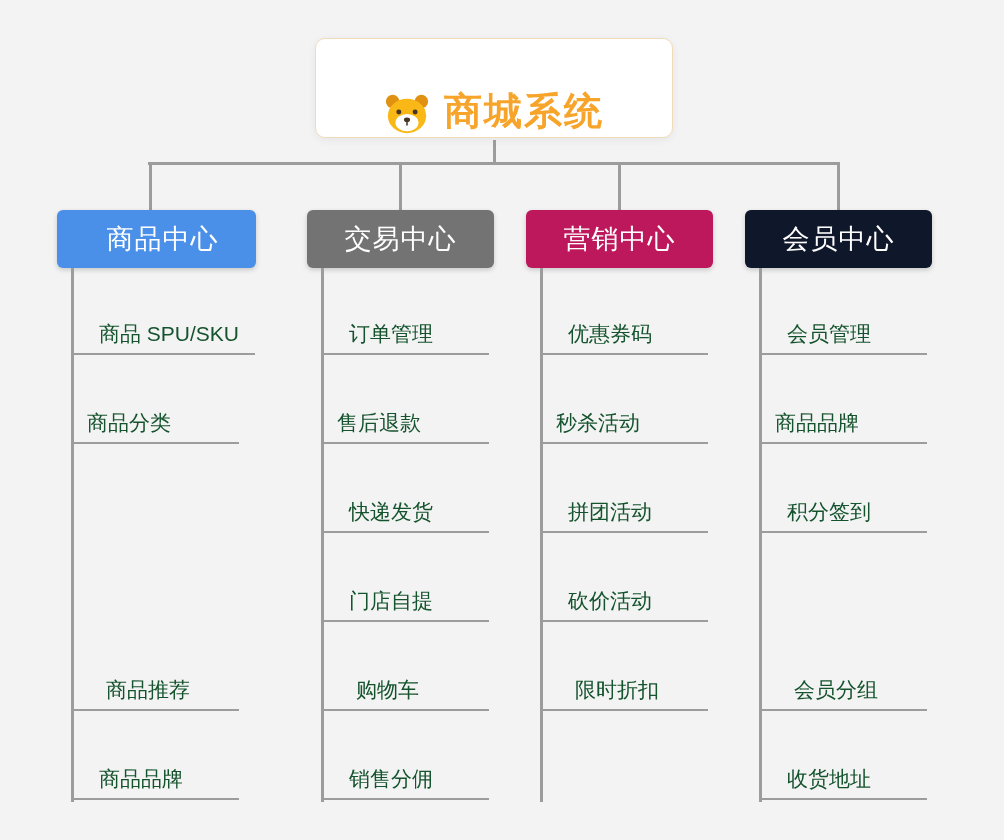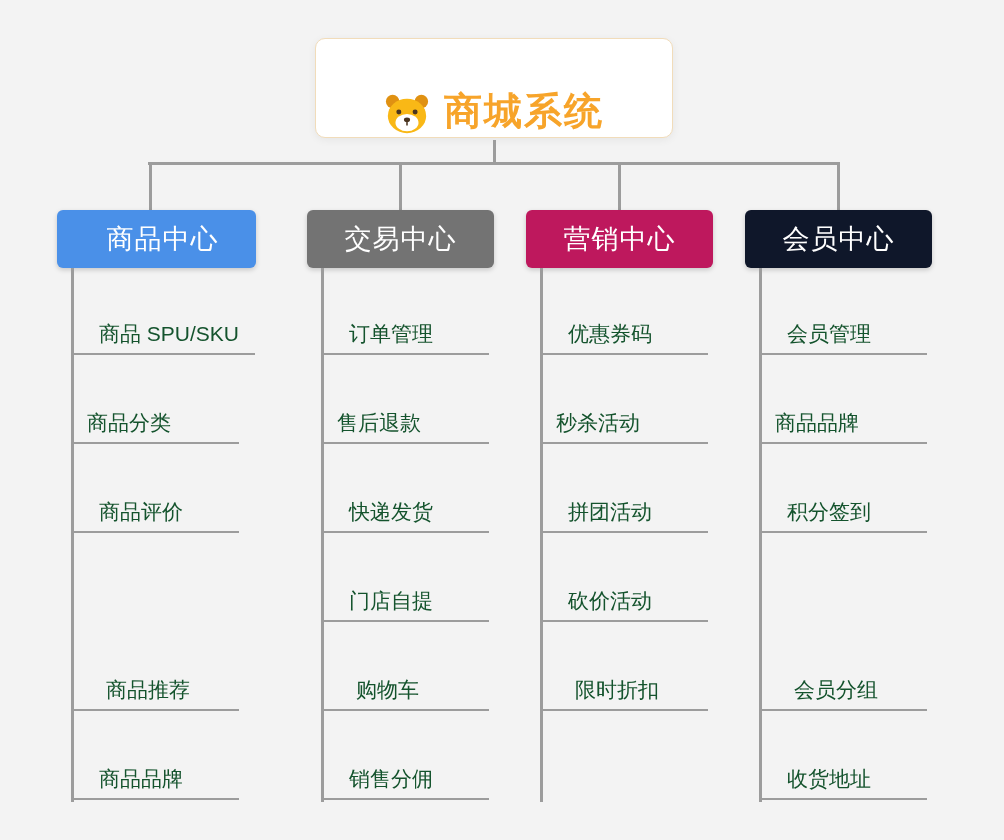--- a/index.html
+++ b/index.html
@@ -75,21 +75,20 @@
   <div class="line drop d0"></div>
   <div class="line drop d1"></div>
   <div class="line drop d2"></div>
   <div class="line drop d3"></div>
 
   <div class="col c0">
     <div class="branch-box" style="background: rgb(74, 144, 232); padding-left: 12px;">商品中心</div>
     <div class="trunk"></div>
     <div class="child r0">商品 SPU/SKU</div>
     <div class="child r1">商品分类</div>
-    <div class="child r2">商品评价</div>
     <div class="child r4">商品推荐</div>
     <div class="child r5">商品品牌</div>
   </div>
 
   <div class="col c1">
     <div class="branch-box" style="background: #737373;">交易中心</div>
     <div class="trunk"></div>
     <div class="child r0">订单管理</div>
     <div class="child r1">售后退款</div>
     <div class="child r2">快递发货</div>

